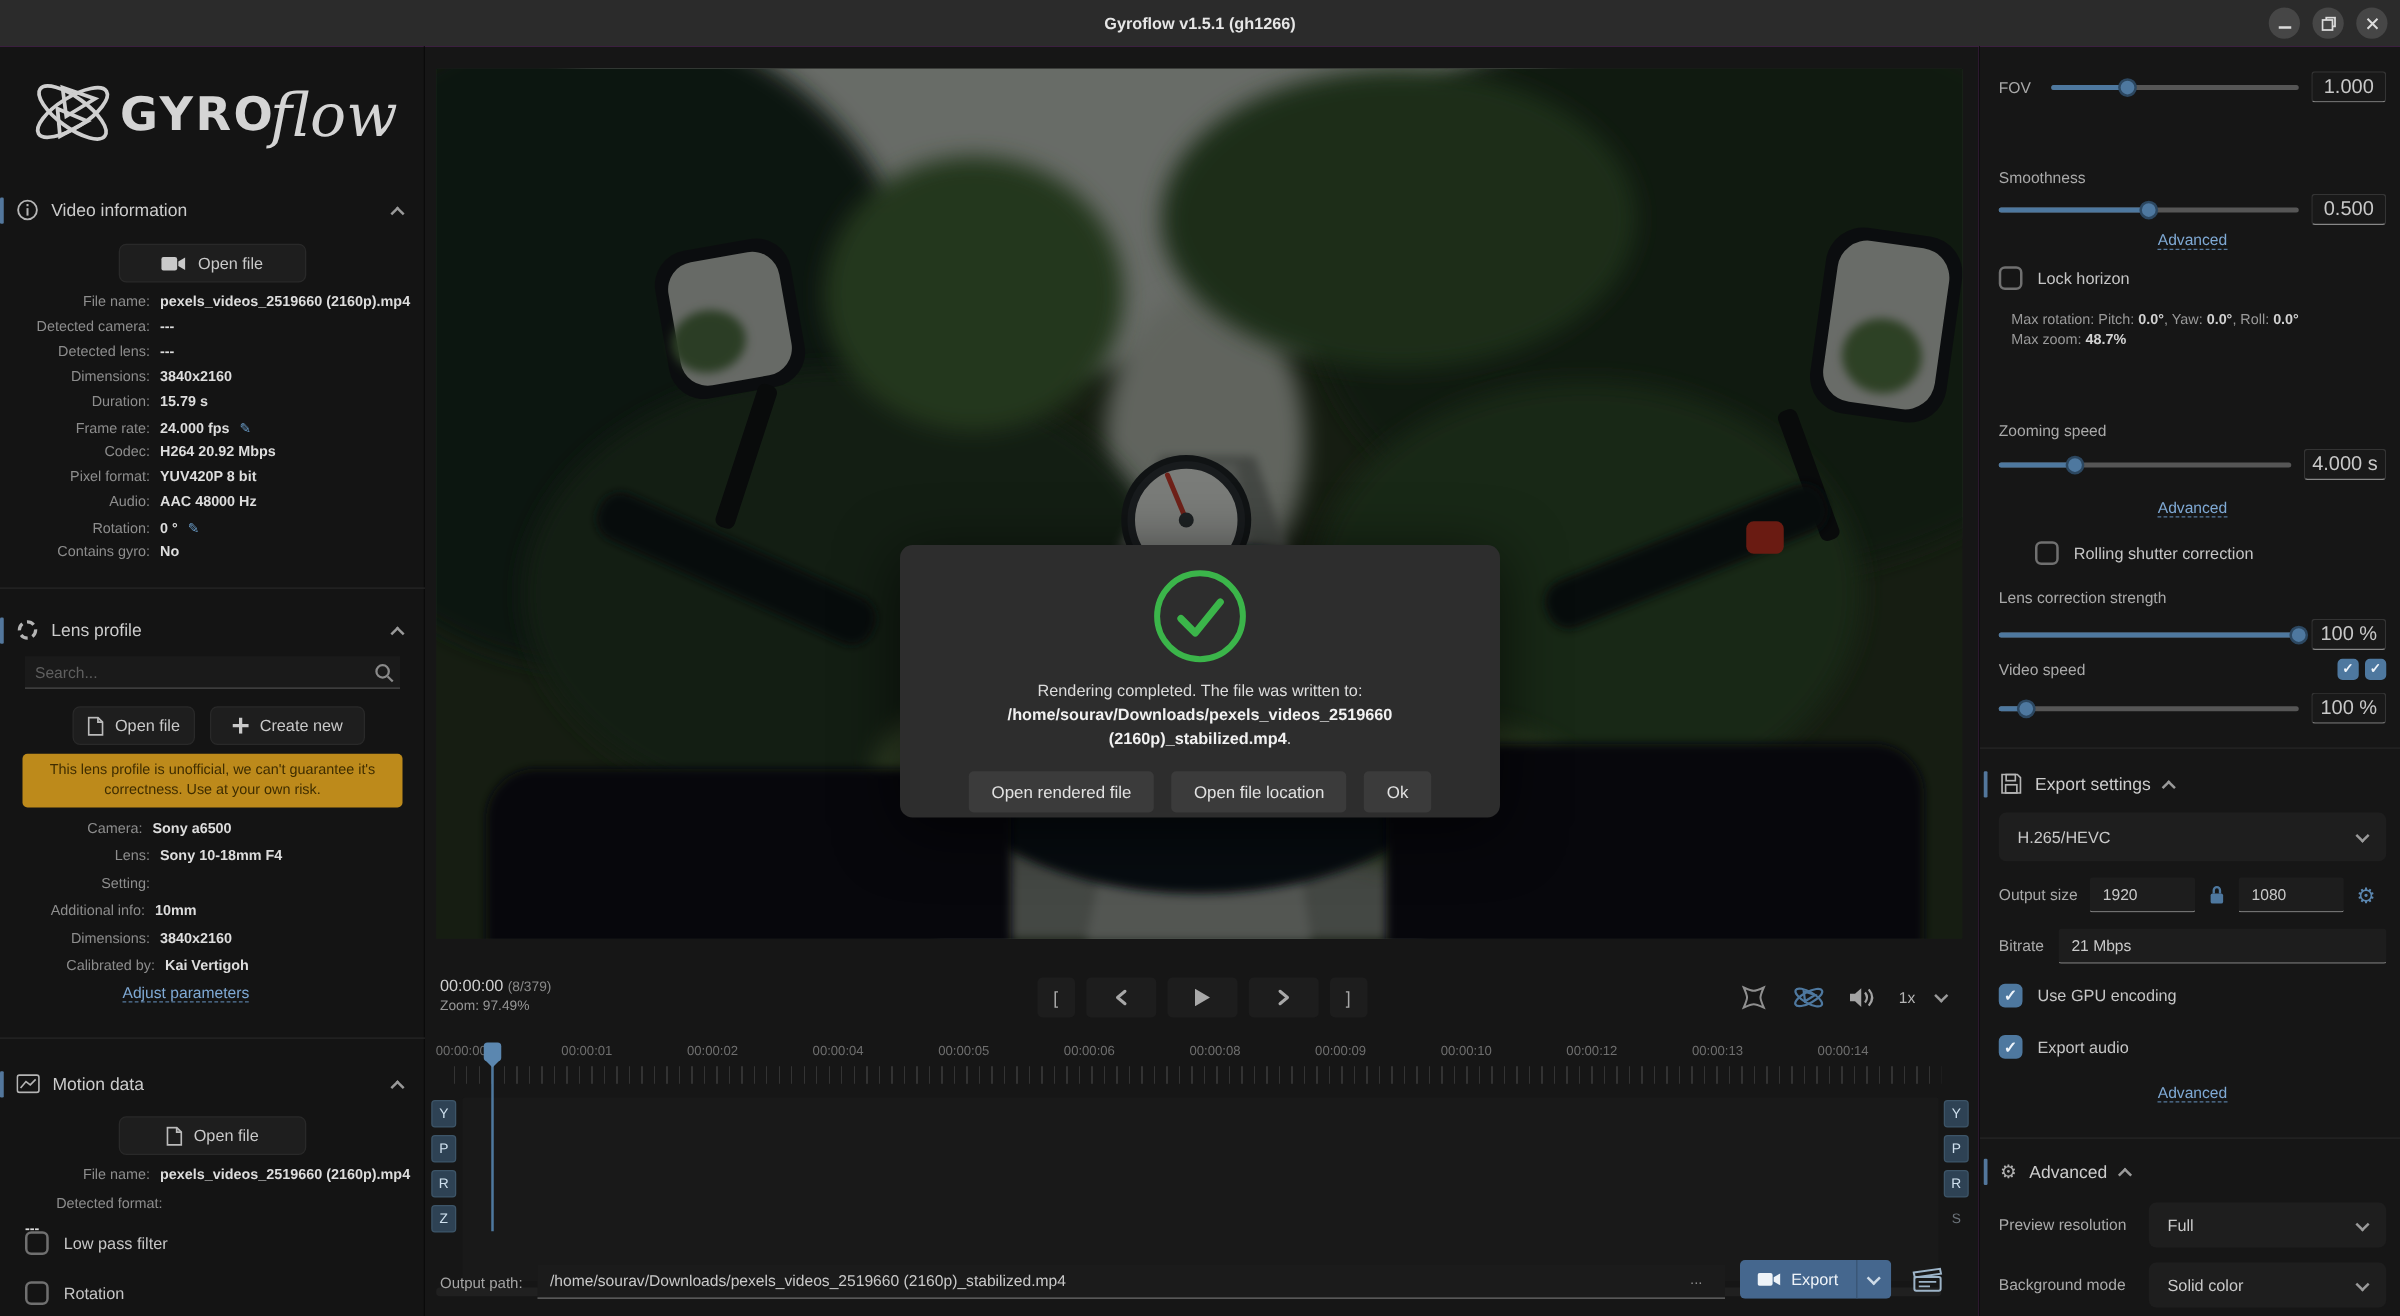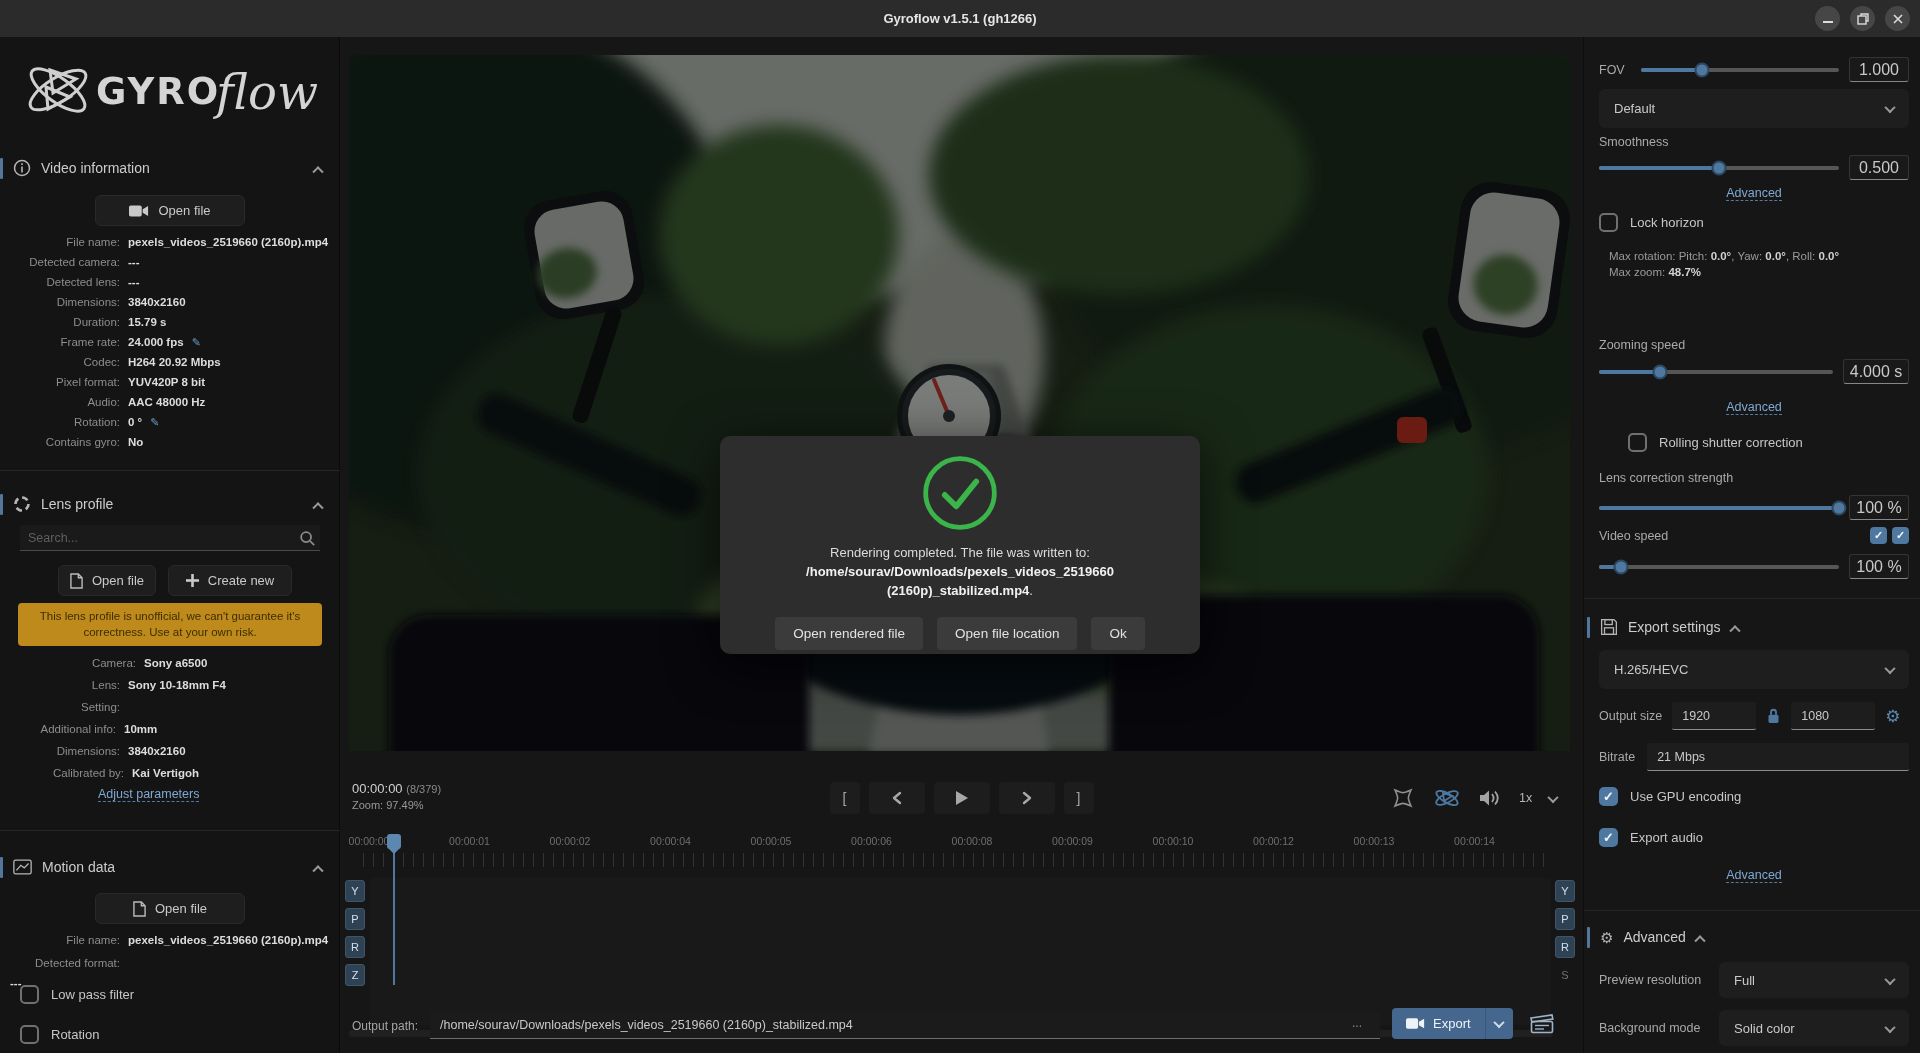--- a/index.html
+++ b/index.html
@@ -253,21 +253,21 @@
       <svg width="13" height="13" viewBox="0 0 14 14">
           <rect x="5.6" y="0" width="2.8" height="14" fill="#c9c9c9"></rect>
           <rect x="0" y="5.6" width="14" height="2.8" fill="#c9c9c9"></rect>
         </svg>
       <span>Create new</span>
     </div>
 
     <div class="warning">This lens profile is unofficial, we can't guarantee it's correctness. Use at your own risk.</div>
 
     <div id="lens-rows" style="position:absolute; left:0; top:620px; width:340px; display:flex; flex-direction:column;">
-        <div class="kv" style="height: 22px; padding-left: 26px;">
+        <div class="kv" style="height: 22px; padding-left: 4px;">
           <span class="kv-l">Camera:</span>
           <span class="kv-v">Sony a6500</span>
         </div>
         <div class="kv" style="height: 22px; padding-left: 10px;">
           <span class="kv-l">Lens:</span>
           <span class="kv-v">Sony 10-18mm F4</span>
         </div>
         <div class="kv" style="height: 22px; padding-left: 10px;">
           <span class="kv-l">Setting:</span>
           <span class="kv-v"></span>
@@ -306,21 +306,21 @@
           <path d="M9,1 V5 H13" fill="none" stroke="#bbb" stroke-width="1.5"></path>
         </svg>
       <span>Open file</span>
     </div>
 
     <div id="md-rows" style="position:absolute; left:0; top:897px; width:340px; display:flex; flex-direction:column;">
         <div class="kv" style="height: 23px; padding-left: 10px;">
           <span class="kv-l">File name:</span>
           <span class="kv-v">pexels_videos_2519660 (2160p).mp4</span>
         </div>
-        <div class="kv" style="height: 23px; padding-left: 10px; flex-direction: column;">
+        <div class="kv" style="height: 23px; padding-left: 20px; flex-direction: column;">
           <span class="kv-l">Detected format:</span>
           <span class="kv-v">---</span>
         </div>
       </div>
 
     <div class="check-row" style="position:absolute; left:20px; top:948px;">
       <span class="cb"></span>
       <span class="cb-label">Low pass filter</span>
     </div>
     <div class="check-row" style="position:absolute; left:20px; top:988px;">
@@ -507,24 +507,20 @@
 
     <div class="rp-row slider-row" style="top:20px;">
       <span class="rp-label" style="width:32px;">FOV</span>
       <div class="slider" style="--f: 31;">
           <div class="fill"></div>
           <div class="handle"></div>
         </div>
       <div class="vbox">1.000</div>
     </div>
 
-    <div class="rp-row dd" style="top:52px; height:39px;">
-      <span>Default</span>
-      <span class="chev-wrap"><span class="chev down"></span></span>
-    </div>
 
     <div class="rp-row rp-label" style="top:98px;">Smoothness</div>
     <div class="rp-row slider-row" style="top:118px;">
       <div class="slider" style="--f: 50;">
           <div class="fill"></div>
           <div class="handle"></div>
         </div>
       <div class="vbox">0.500</div>
     </div>
 

